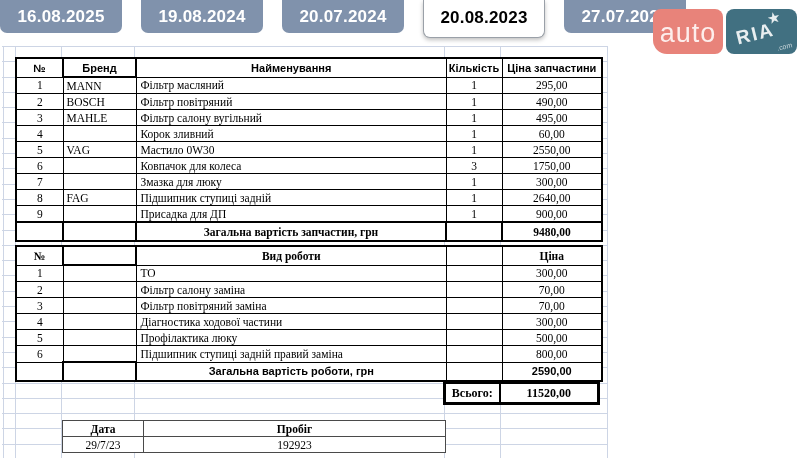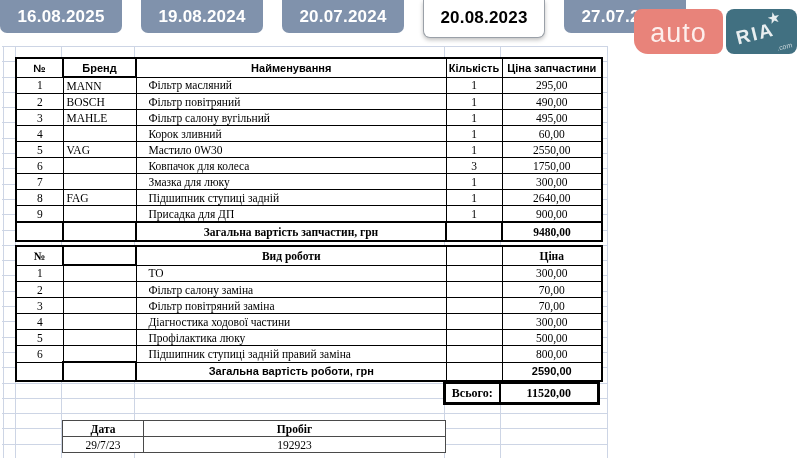--- a/index.html
+++ b/index.html
@@ -10,21 +10,21 @@
   #tabbar{position:absolute;left:0;top:0;display:flex;gap:19px;align-items:flex-start;z-index:3;}
   .tab{width:122px;height:33px;line-height:33px;text-align:center;
        background:#8092ac;color:#ffffff;font-size:17px;font-weight:bold;
        border-radius:0 0 7px 7px;cursor:pointer;letter-spacing:.2px;}
   .tab.active{background:#ffffff;color:#000000;height:37px;line-height:36px;
        border:1px solid #9aa0a8;border-top:none;width:120px;
        box-shadow:0 2px 4px rgba(0,0,0,.25);}
 
   
   #logo{position:absolute;top:9px;right:3px;display:flex;gap:3px;z-index:3;cursor:pointer;}
-  .logo-auto{width:89px;height:45px;background:#e8837a;border-radius:8px 8px 8px 14px;
+  .logo-auto{width:70px;height:45px;background:#e8837a;border-radius:8px 8px 8px 14px;
        display:flex;align-items:center;justify-content:center;}
   .logo-auto span{color:#fdeeec;font-size:27px;letter-spacing:1px;line-height:1;padding-top:4px;}
   .logo-ria{position:relative;width:71px;height:45px;background:#417081;border-radius:8px;overflow:hidden;}
   .ria-star{position:absolute;top:0px;right:17px;color:#e8eef0;font-size:15px;transform:rotate(-14deg);}
   .ria-text{position:absolute;left:10px;top:14px;color:#e8eef0;font-size:19px;font-weight:bold;
        letter-spacing:2px;transform:rotate(-14deg);}
   .ria-com{position:absolute;right:5px;bottom:4px;color:#cfdbdf;font-size:7px;transform:rotate(-14deg);}
 
   
   #grid{position:absolute;left:2px;top:46px;width:606px;height:412px;z-index:0;
@@ -38,21 +38,21 @@
   
   #parts-table,#works-table{left:15px;width:586px;border:2px solid #000;}
   #parts-table{top:57px;}
   #works-table{top:245px;}
   #parts-table td,#parts-table th,#works-table td,#works-table th{border:1px solid #000;}
   .th1{height:17px;font-family:"Liberation Sans",sans-serif;font-size:11px;font-weight:bold;text-align:center;}
   .th2{height:17px;font-family:"Liberation Serif",serif;font-size:11.5px;font-weight:bold;text-align:center;}
   .dr td{height:15px;font-family:"Liberation Serif",serif;font-size:11.5px;}
   .c-num{text-align:center;}
   .c-brand{text-align:left;padding-left:3px;}
-  .c-name{text-align:left;padding-left:12px;}
+  .c-name{text-align:left;padding-left:4px;}
   .c-qty{text-align:center;}
   .c-price{text-align:center;margin-left:44px;}
   .thick{border:2px solid #000 !important;}
   .total-row td{height:17px;}
   .total-serif{font-family:"Liberation Serif",serif;font-size:11.5px;font-weight:bold;text-align:center;}
   .total-sans{font-family:"Liberation Sans",sans-serif;font-size:11px;font-weight:bold;text-align:center;}
 
   
   #grand-total{left:443px;top:381px;border:3px solid #000;padding-left:44px;}
   #grand-total td{border:2px solid #000;height:18px;font-family:"Liberation Serif",serif;

